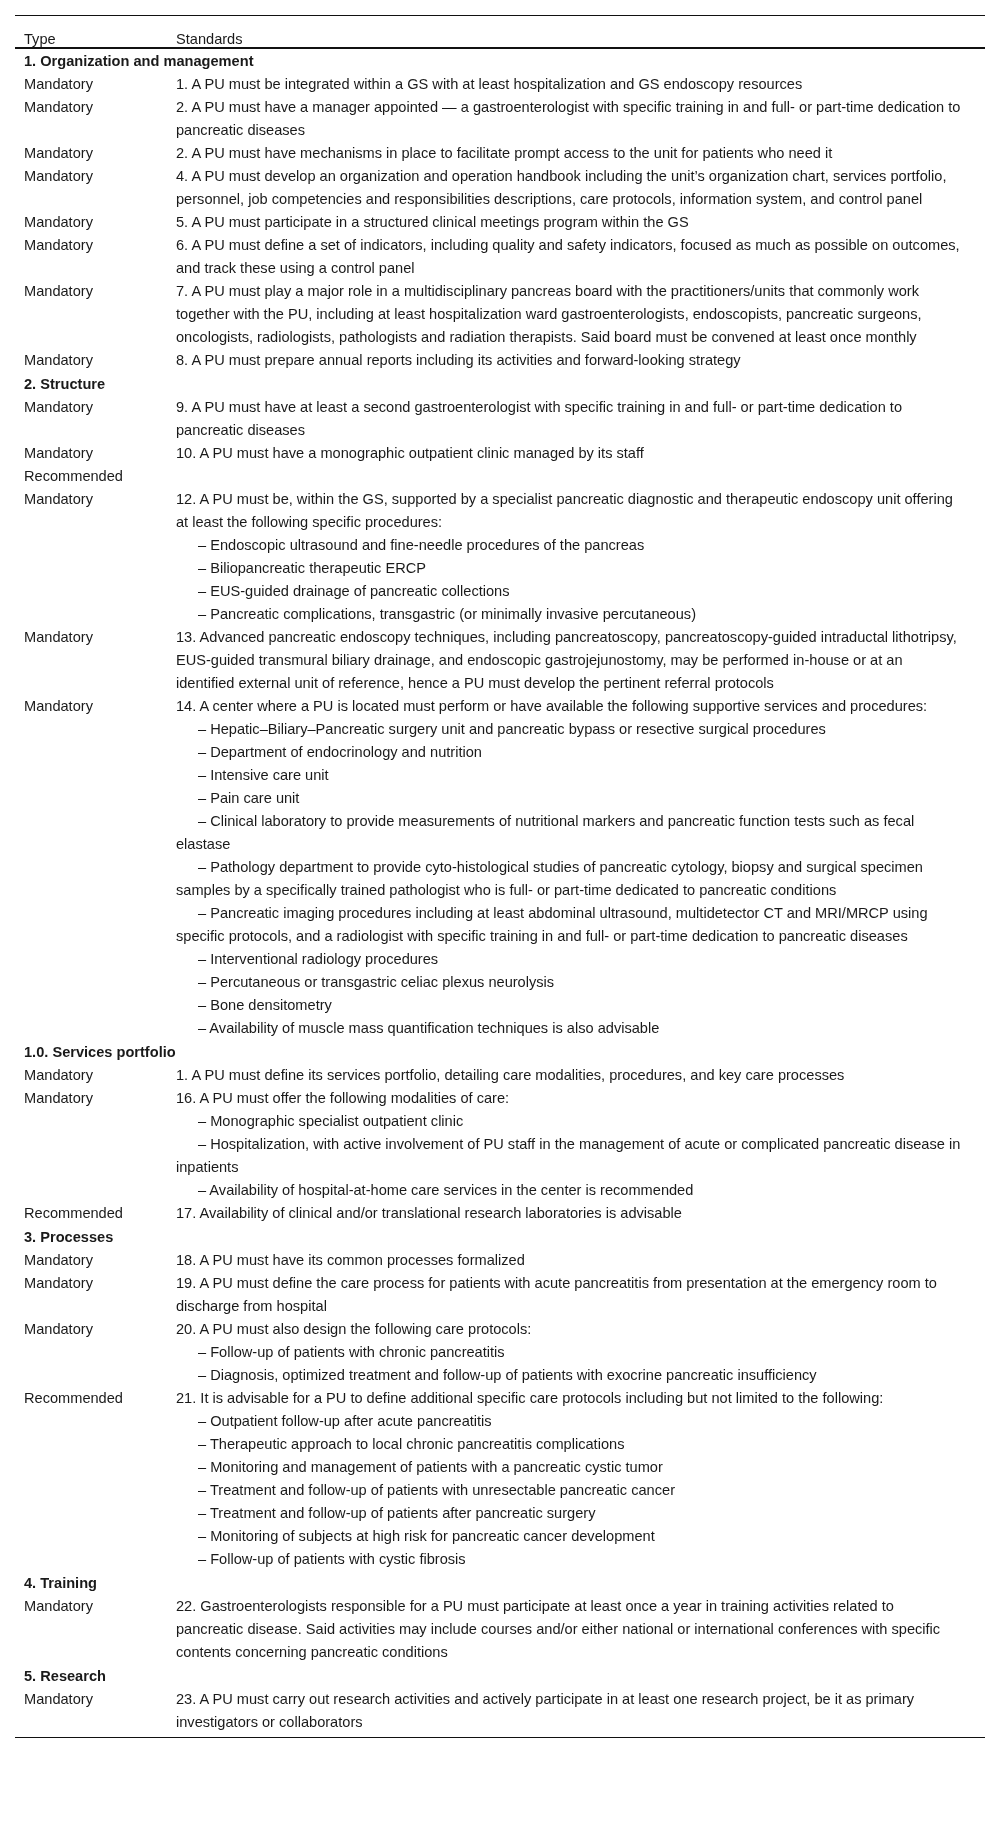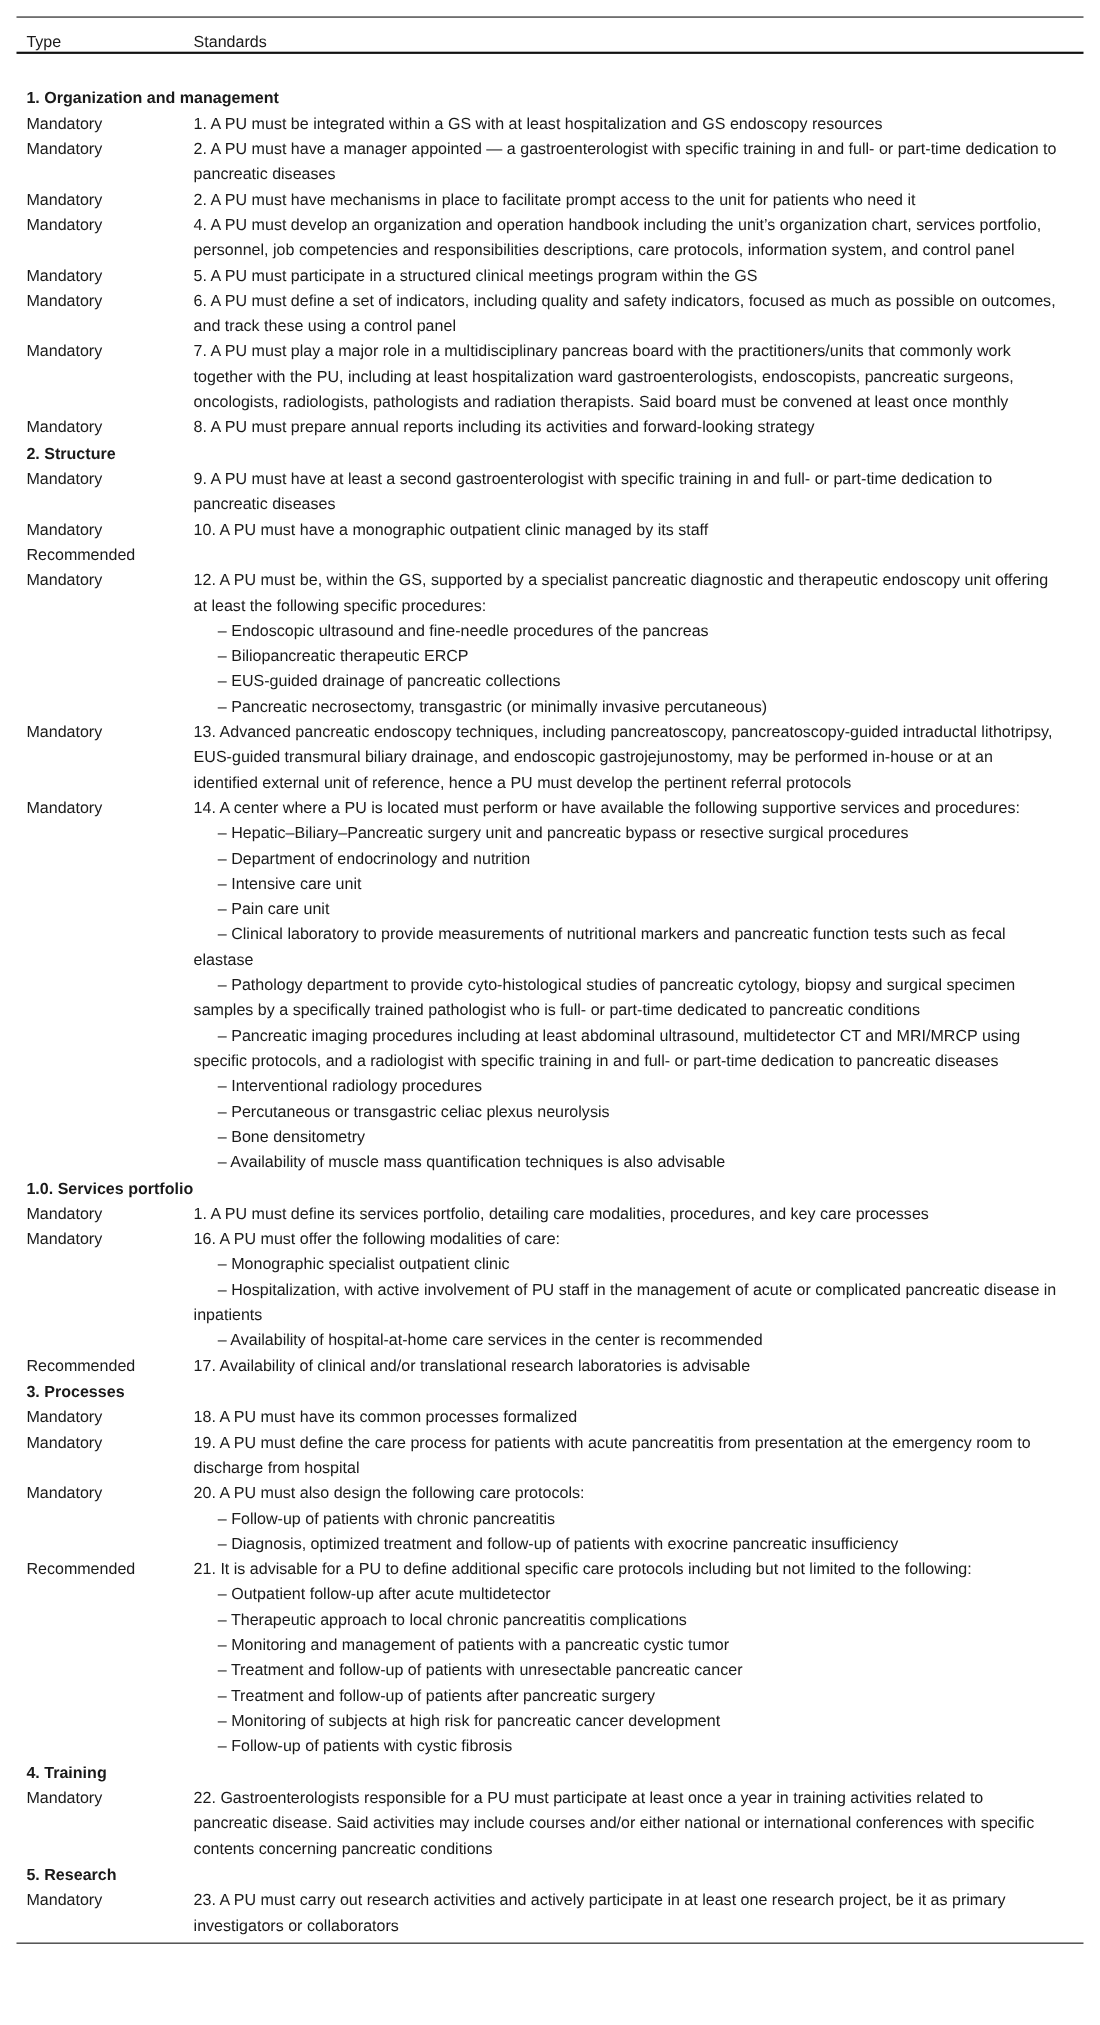--- a/index.html
+++ b/index.html
@@ -8,21 +8,21 @@
   .tbl { position: absolute; left: 15px; top: 15px; width: 970px; }
   .rule-top { border-top: 1.3px solid #111; }
   .rule-head { border-top: 2.4px solid #111; }
   .rule-bottom { border-top: 1.3px solid #111; }
   .hdr { display: flex; height: 31px; align-items: flex-end; }
   .c1 { width: 161px; flex: 0 0 161px; padding-left: 9px; box-sizing: border-box; }
   .c2 { flex: 1; padding-right: 20px; }
   .row { display: flex; line-height: 23px; }
   .section { line-height: 23px; font-weight: bold; padding-left: 9px; padding-top: 1px; }
   .sub { line-height: 23px; text-indent: 22px; }
-  .body { padding-top: 0px; padding-bottom: 3px; margin-top: 29px; }
+  .body { padding-top: 0px; padding-bottom: 3px; }
 </style>
 </head>
 <body>
 
 <div class="tbl">
   <div class="rule-top"></div>
   <div class="hdr">
     <div class="c1">Type</div>
     <div class="c2">Standards</div>
   </div>
@@ -93,21 +93,21 @@
       <div class="row">
         <div class="c1">Recommended</div>
       </div>
       <div class="row">
         <div class="c1">Mandatory</div>
         <div class="c2">
           <div>12. A PU must be, within the GS, supported by a specialist pancreatic diagnostic and therapeutic endoscopy unit offering at least the following specific procedures:</div>
           <div class="sub">– Endoscopic ultrasound and fine-needle procedures of the pancreas</div>
           <div class="sub">– Biliopancreatic therapeutic ERCP</div>
           <div class="sub">– EUS-guided drainage of pancreatic collections</div>
-          <div class="sub">– Pancreatic necrosectomy, transgastric (or minimally invasive percutaneous)</div>
+          <div class="sub">– Pancreatic complications, transgastric (or minimally invasive percutaneous)</div>
         </div>
       </div>
       <div class="row">
         <div class="c1">Mandatory</div>
         <div class="c2">
           <div>13. Advanced pancreatic endoscopy techniques, including pancreatoscopy, pancreatoscopy-guided intraductal lithotripsy, EUS-guided transmural biliary drainage, and endoscopic gastrojejunostomy, may be performed in-house or at an identified external unit of reference, hence a PU must develop the pertinent referral protocols</div>
         </div>
       </div>
       <div class="row">
         <div class="c1">Mandatory</div>
@@ -166,21 +166,21 @@
         <div class="c2">
           <div>20. A PU must also design the following care protocols:</div>
           <div class="sub">– Follow-up of patients with chronic pancreatitis</div>
           <div class="sub">– Diagnosis, optimized treatment and follow-up of patients with exocrine pancreatic insufficiency</div>
         </div>
       </div>
       <div class="row">
         <div class="c1">Recommended</div>
         <div class="c2">
           <div>21. It is advisable for a PU to define additional specific care protocols including but not limited to the following:</div>
-          <div class="sub">– Outpatient follow-up after acute multidetector</div>
+          <div class="sub">– Outpatient follow-up after acute pancreatitis</div>
           <div class="sub">– Therapeutic approach to local chronic pancreatitis complications</div>
           <div class="sub">– Monitoring and management of patients with a pancreatic cystic tumor</div>
           <div class="sub">– Treatment and follow-up of patients with unresectable pancreatic cancer</div>
           <div class="sub">– Treatment and follow-up of patients after pancreatic surgery</div>
           <div class="sub">– Monitoring of subjects at high risk for pancreatic cancer development</div>
           <div class="sub">– Follow-up of patients with cystic fibrosis</div>
         </div>
       </div>
       <div class="section">4. Training</div>
       <div class="row">

